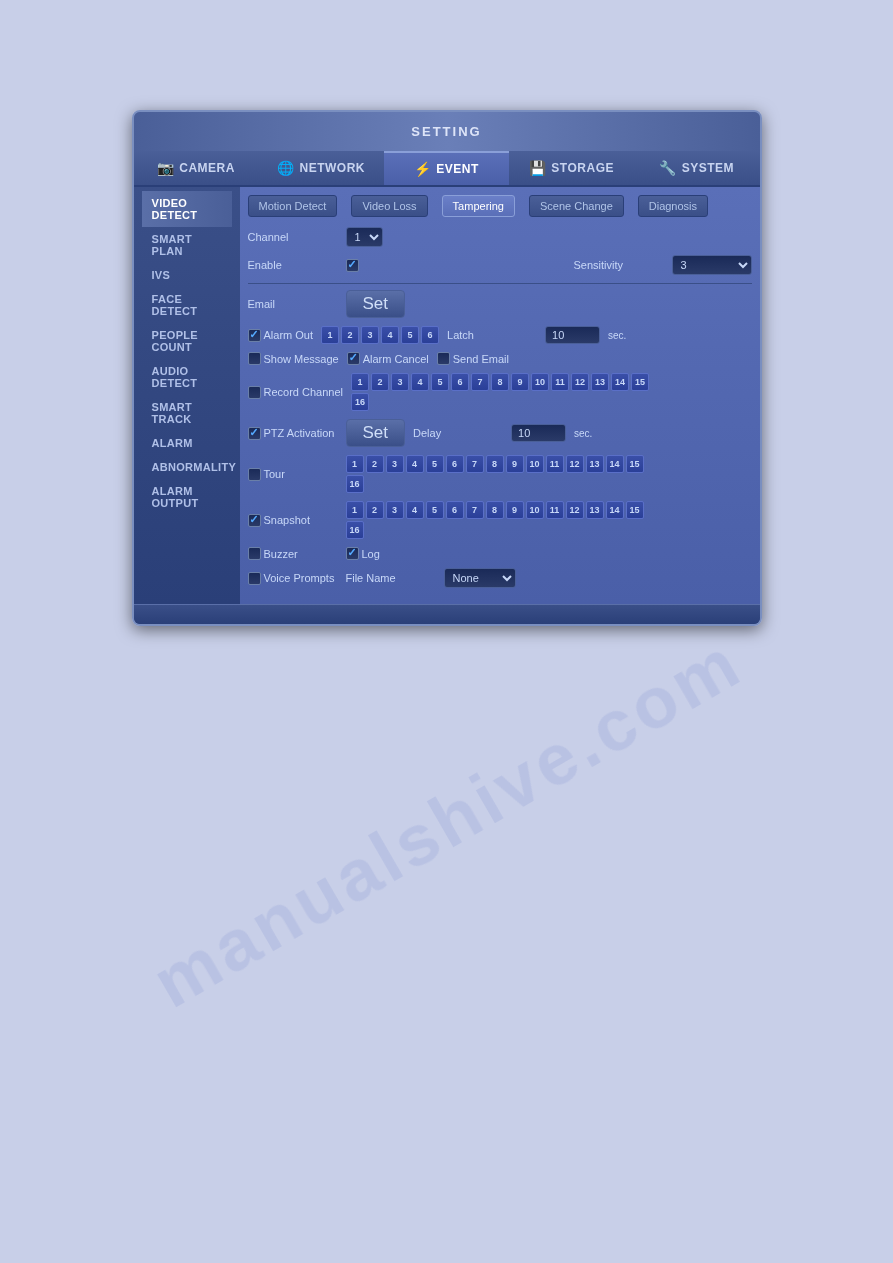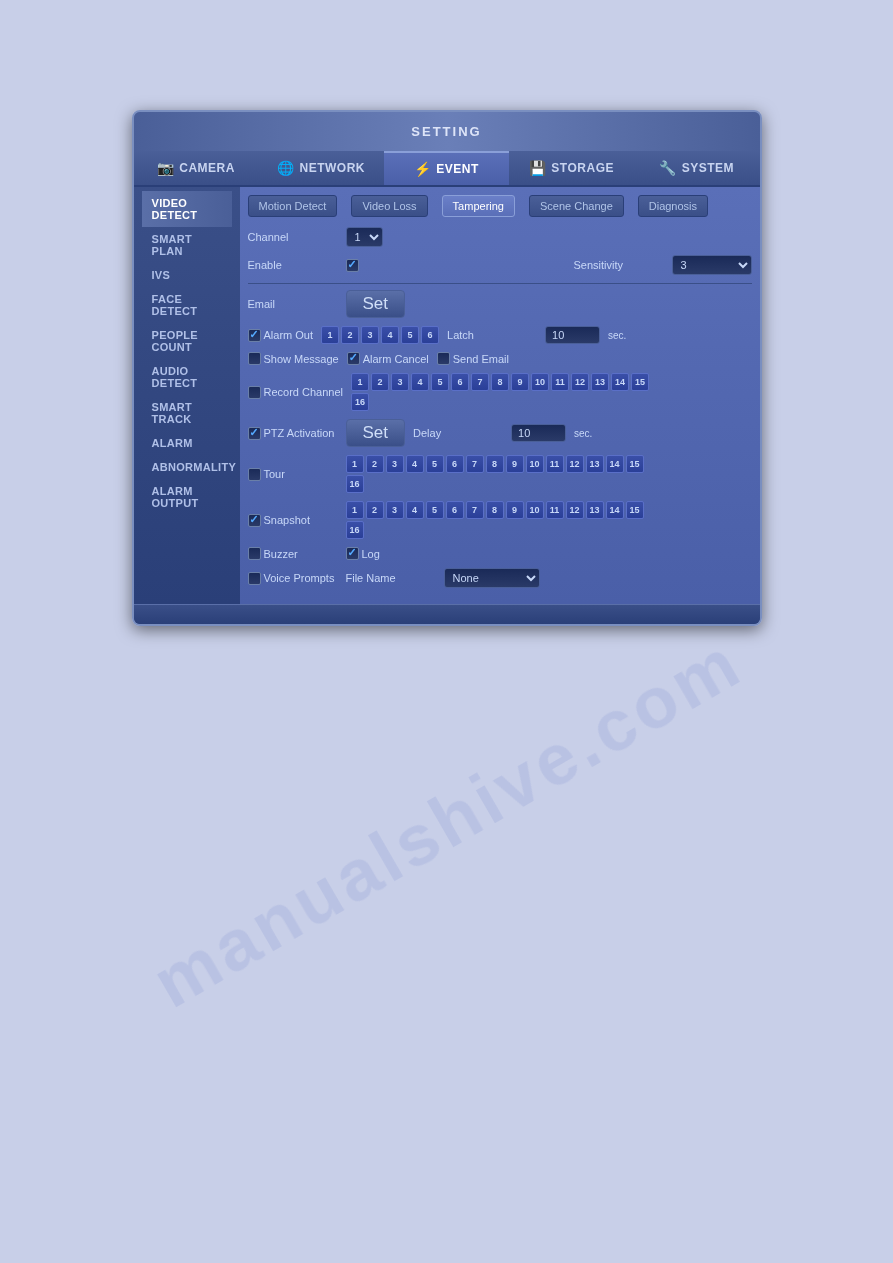--- a/index.html
+++ b/index.html
@@ -499,21 +499,21 @@
           <span>Log</span>
         </label>
       </div>
 
       <div class="form-row">
         <label class="checkbox-label" style="min-width:90px">
           <input type="checkbox" class="checkbox-input" style="">
           <span>Voice Prompts</span>
         </label>
         <span class="form-label">File Name</span>
-        <select class="form-select" style="width:96px">
+        <select class="form-select" style="width:72px">
           <option>None</option>
         </select>
       </div>
 
     </div>
   </div>
 
   <div style="height:20px; background: linear-gradient(180deg, #3a4f88, #2a3f78); border-top: 1px solid #5a6fa8;"></div>
 </div>
 

